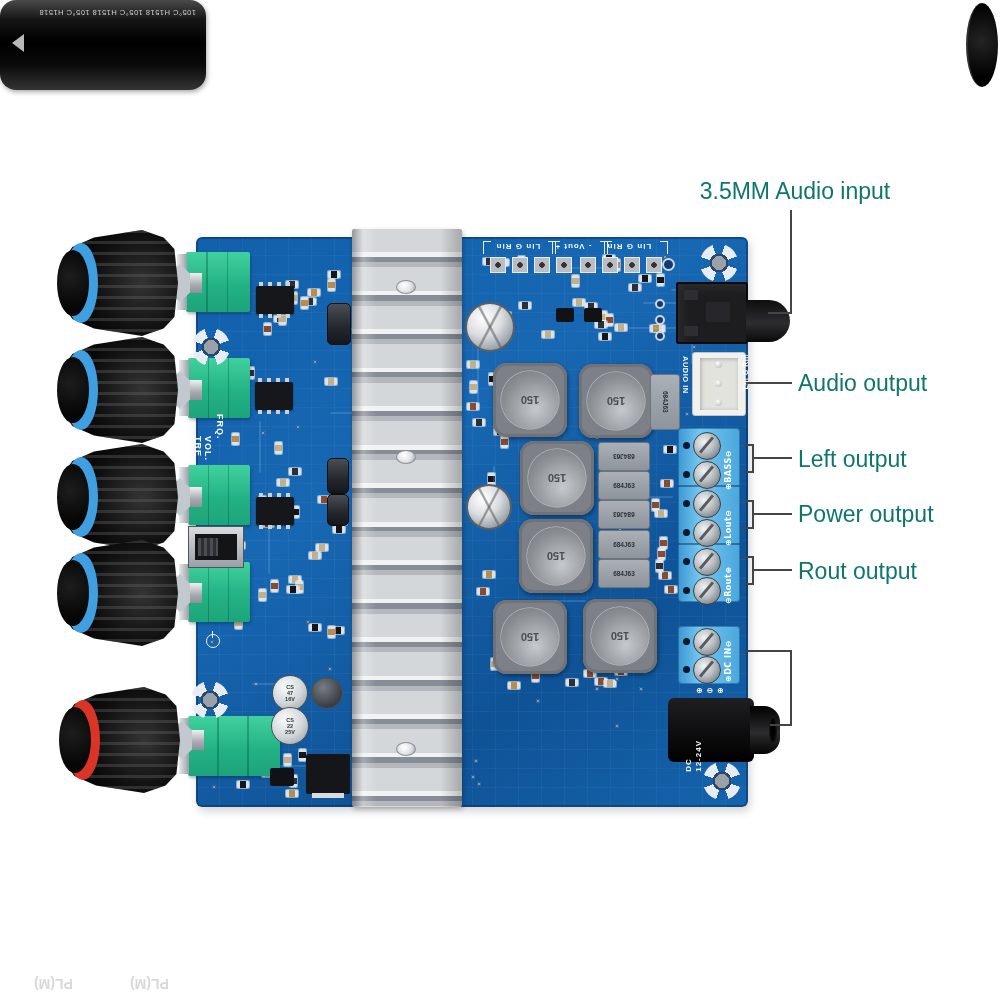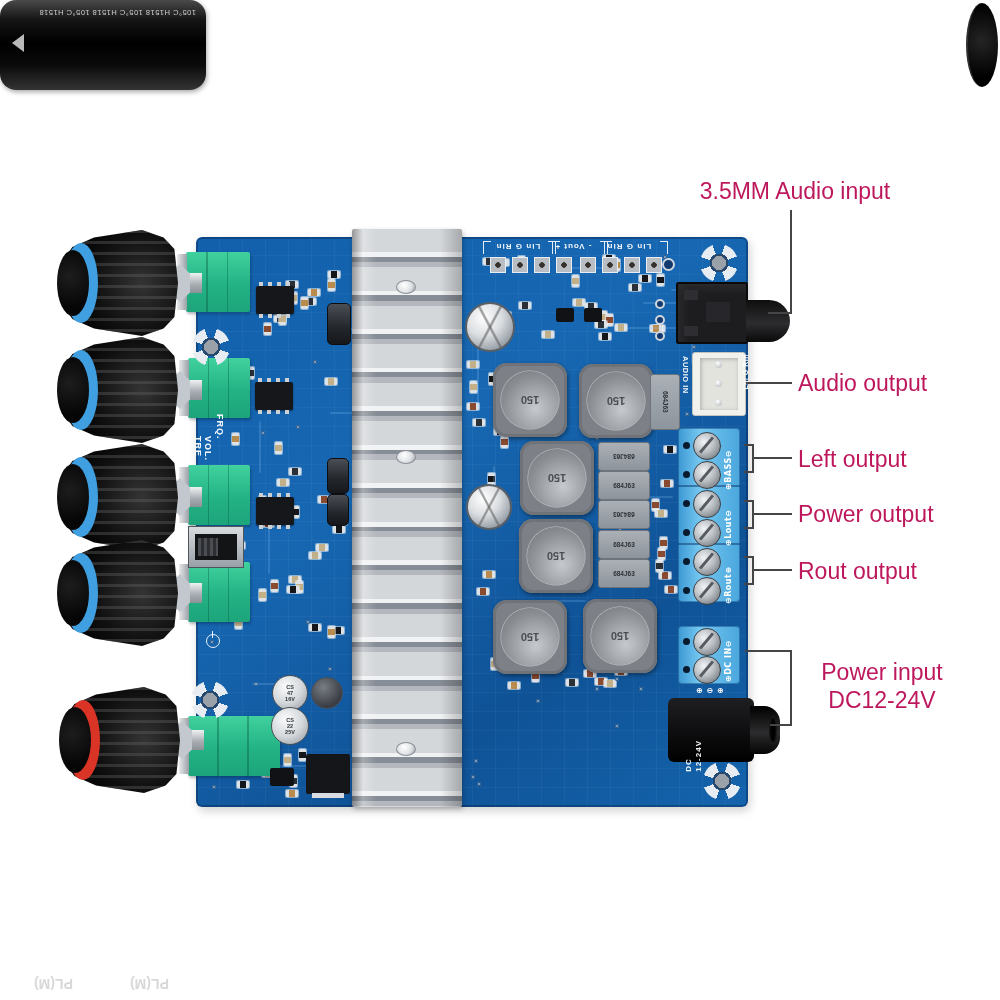--- a/index.html
+++ b/index.html
@@ -125,21 +125,21 @@
   .bigcap{left:476px;top:692px;width:206px;height:90px;border-radius:16px;z-index:2;
     background:linear-gradient(180deg,#4a4a4a 0%,#141414 22%,#000 48%,#0a0a0a 72%,#343434 100%);
     box-shadow:1px 2px 5px rgba(0,0,0,.35);}
   .bigcap .endcap{position:absolute;right:2px;top:3px;width:30px;height:84px;border-radius:50%;
     background:radial-gradient(circle at 45% 45%,#242424,#000 75%);border-left:2px solid #303030;}
   .bigcap .chev{position:absolute;left:12px;top:34px;width:0;height:0;
     border-top:9px solid transparent;border-bottom:9px solid transparent;border-right:12px solid #b9b9b9;}
   .bc-band{position:absolute;left:10px;top:8px;width:186px;font-size:7.5px;color:#cfcfcf;letter-spacing:.5px;white-space:nowrap;overflow:hidden;}
   .bc-brand{position:absolute;bottom:8px;font-size:14px;font-weight:bold;color:#d8d8d8;}
   
-  .ann-text{position:absolute;z-index:5;font-size:23px;color:#be185d;}
+  .ann-text{position:absolute;z-index:5;font-size:23px;color:#0f766e;}
   .ann-line{position:absolute;z-index:5;background:#454545;}
 </style>
 </head>
 <body>
 
 <div id="canvas">
 
   <div id="board"></div>
 
   <div id="heatsink" class="c"></div>
@@ -368,22 +368,20 @@
   <div class="ann-line" style="left:744px;top:500px;width:8px;height:2px;"></div>
   <div class="ann-line" style="left:744px;top:527px;width:8px;height:2px;"></div>
   <div class="ann-line" style="left:754px;top:513px;width:38px;height:2px;"></div>
 
   <div class="ann-text" style="left:798px;top:558px;">Rout output</div>
   <div class="ann-line" style="left:752px;top:556px;width:2px;height:29px;"></div>
   <div class="ann-line" style="left:744px;top:556px;width:8px;height:2px;"></div>
   <div class="ann-line" style="left:744px;top:583px;width:8px;height:2px;"></div>
   <div class="ann-line" style="left:754px;top:569px;width:38px;height:2px;"></div>
 
-  <div class="ann-text" style="left:796px;top:659px;width:172px;text-align:center;">Power input</div>
-  <div class="ann-text" style="left:796px;top:687px;width:172px;text-align:center;">DC12-24V</div>
   <div class="ann-line" style="left:745px;top:650px;width:45px;height:2px;"></div>
   <div class="ann-line" style="left:790px;top:650px;width:2px;height:76px;"></div>
   <div class="ann-line" style="left:770px;top:724px;width:22px;height:2px;"></div>
 
 <div class="smd" style="left: 238.753px; top: 375.183px; width: 7px; height: 12px; background: linear-gradient(rgb(221, 226, 231) 0px, rgb(221, 226, 231) 3px, rgb(138, 74, 48) 3px, rgb(138, 74, 48) 9px, rgb(221, 226, 231) 9px);"></div>
     <div class="smd" style="left: 274.174px; top: 315.212px; width: 12px; height: 7px; background: linear-gradient(90deg, rgb(221, 226, 231) 0px, rgb(221, 226, 231) 3px, rgb(43, 47, 54) 3px, rgb(43, 47, 54) 9px, rgb(221, 226, 231) 9px);"></div>
     <div class="smd" style="left: 307.901px; top: 288.743px; width: 12px; height: 7px; background: linear-gradient(90deg, rgb(221, 226, 231) 0px, rgb(221, 226, 231) 3px, rgb(185, 140, 78) 3px, rgb(185, 140, 78) 9px, rgb(221, 226, 231) 9px);"></div>
     <div class="smd" style="left: 285.914px; top: 281.036px; width: 12px; height: 7px; background: linear-gradient(90deg, rgb(221, 226, 231) 0px, rgb(221, 226, 231) 3px, rgb(43, 47, 54) 3px, rgb(43, 47, 54) 9px, rgb(221, 226, 231) 9px);"></div>
     <div class="smd" style="left: 290.287px; top: 292.152px; width: 7px; height: 12px; background: linear-gradient(rgb(221, 226, 231) 0px, rgb(221, 226, 231) 3px, rgb(194, 176, 137) 3px, rgb(194, 176, 137) 9px, rgb(221, 226, 231) 9px);"></div>
     <div class="smd" style="left: 327.678px; top: 279.277px; width: 7px; height: 12px; background: linear-gradient(rgb(221, 226, 231) 0px, rgb(221, 226, 231) 3px, rgb(185, 140, 78) 3px, rgb(185, 140, 78) 9px, rgb(221, 226, 231) 9px);"></div>

